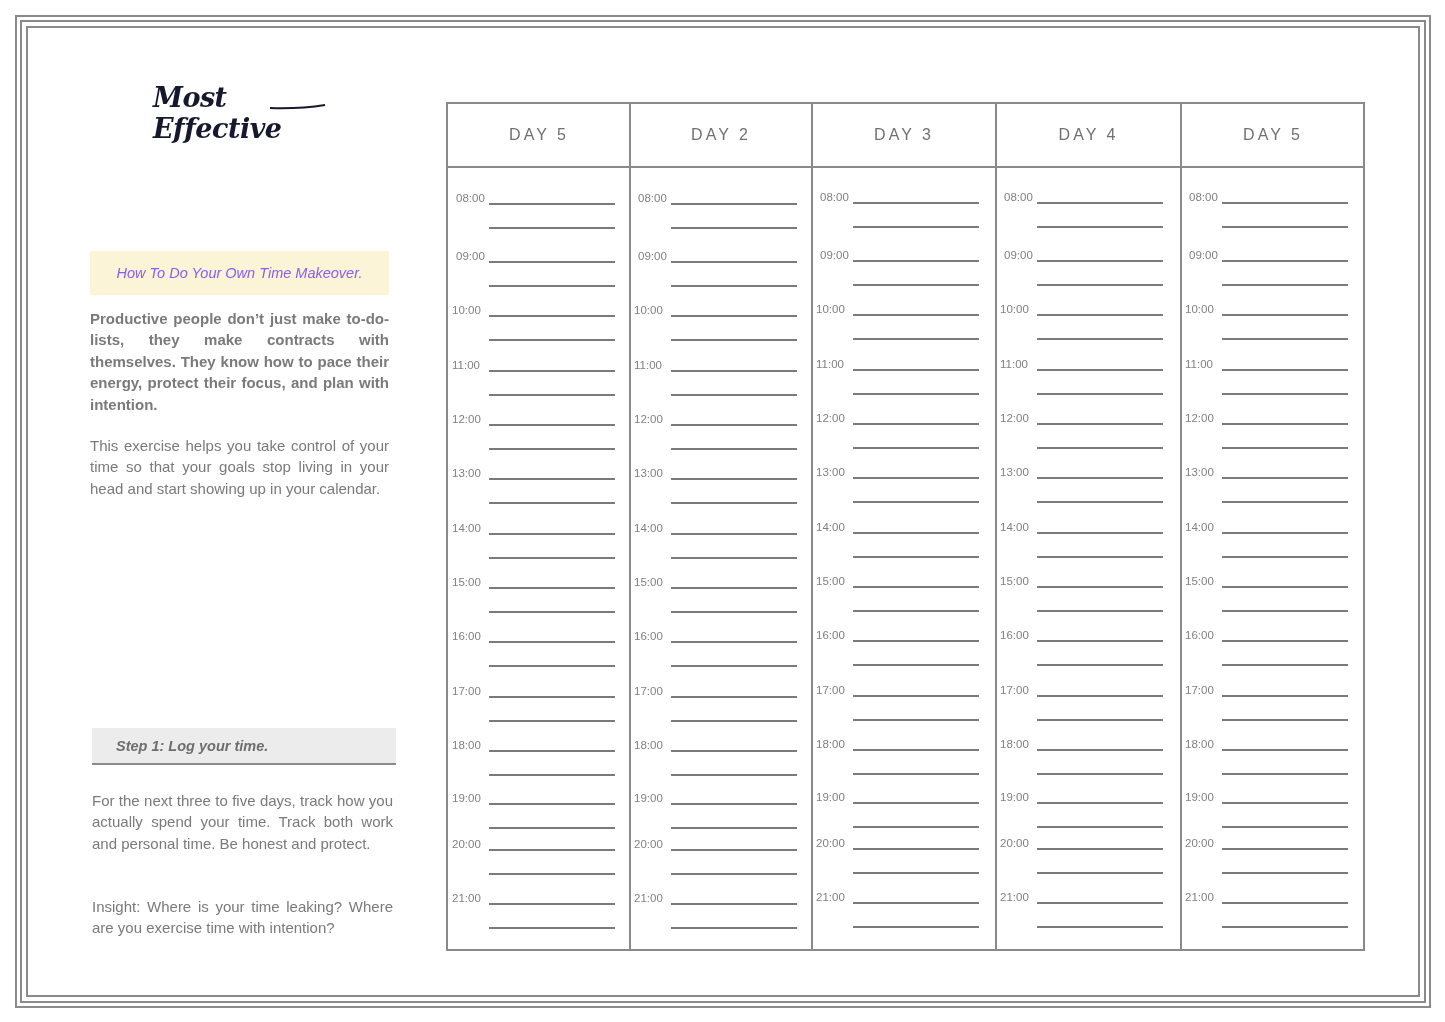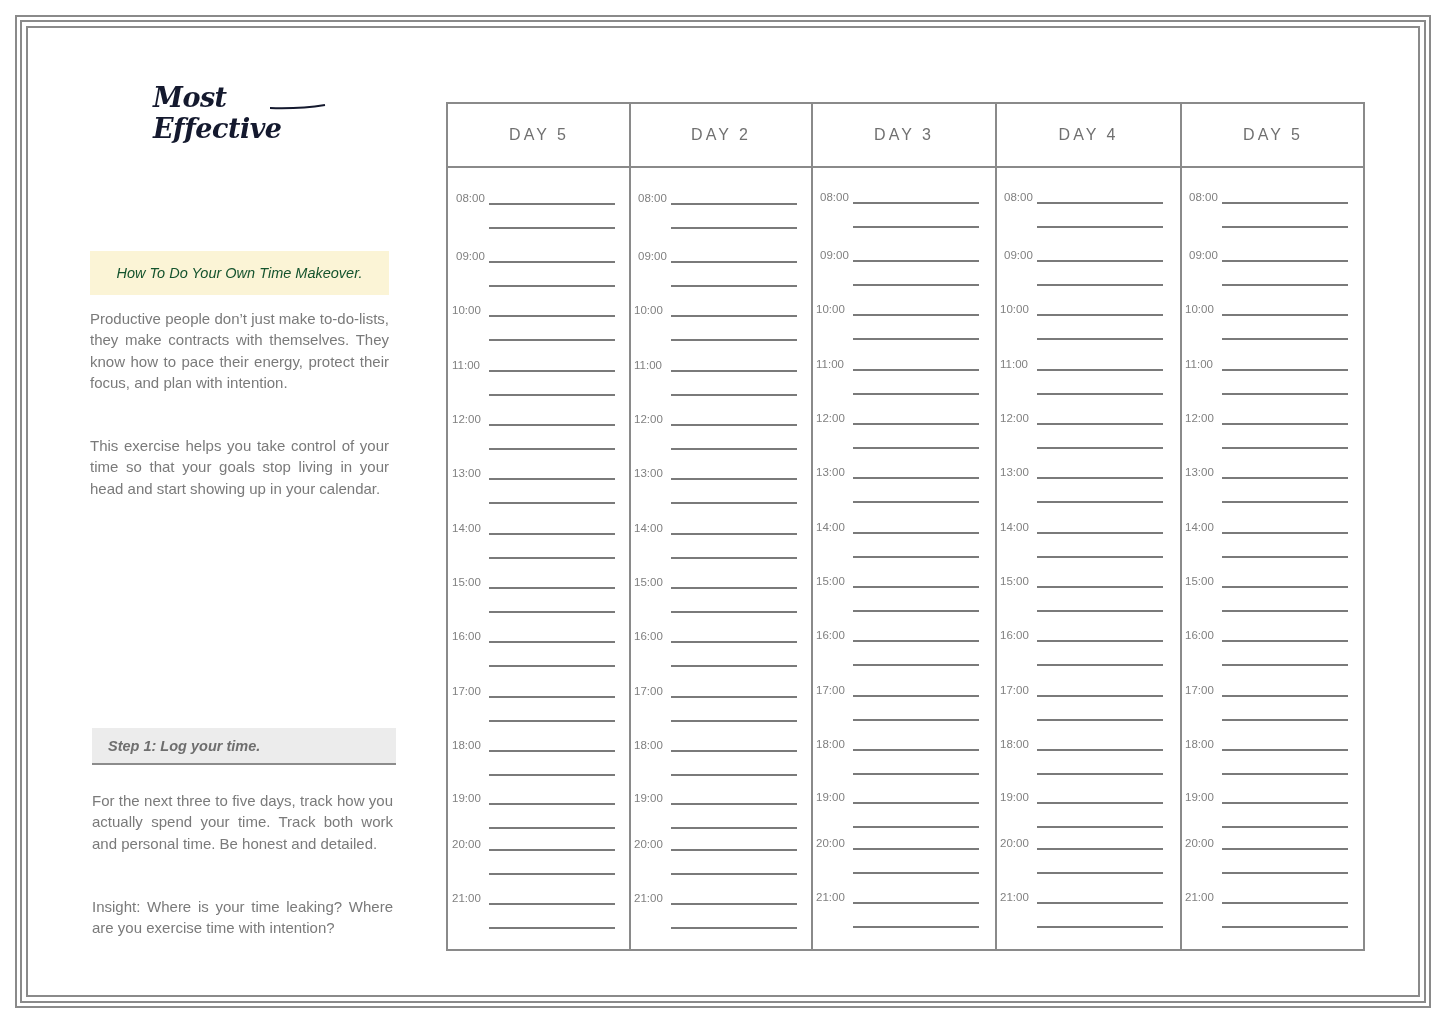--- a/index.html
+++ b/index.html
@@ -8,30 +8,30 @@
   .f1 { left:15px; top:15px; width:1416px; height:993px; }
   .f2 { left:20px; top:20px; width:1406px; height:983px; }
   .f3 { left:26px; top:26px; width:1394px; height:971px; }
 
   .logo { position:absolute; left:150px; top:78px; width:180px; height:50px; }
   .logo-text { font-family:"DejaVu Serif", serif; font-style:italic; font-size:27px; color:#14192e; letter-spacing:-0.5px; font-weight:bold; }
 
   .title { position:absolute; left:90px; top:160px; width:300px; text-align:center; color:#6d6d6d; font-weight:bold; font-size:18px; letter-spacing:7px; line-height:28px; }
 
   .yellow-box { position:absolute; left:90px; top:251px; width:299px; height:44px; background:#fbf4d6; display:flex; align-items:center; justify-content:center; }
-  .yellow-box span { font-style:italic; color:#14532d; font-size:14.5px; }
+  .yellow-box span { font-style:italic; color:#8b5cf6; font-size:14.5px; }
 
   .para { position:absolute; color:#7a7a7a; font-size:15px; line-height:21.4px; text-align:justify; }
-  .p1 { left:90px; top:308px; width:299px; }
+  .p1 { left:90px; top:308px; width:299px;font-weight:bold; }
   .p2 { left:90px; top:435px; width:299px; }
   .p3 { left:92px; top:790px; width:301px; }
   .p4 { left:92px; top:896px; width:301px; }
 
   .step-box { position:absolute; left:92px; top:728px; width:304px; height:35px; background:#ececec; border-bottom:2px solid #8c8c8c; display:flex; align-items:center; }
-  .step-box span { margin-left:16px; font-style:italic; font-weight:bold; color:#6e6e6e; font-size:14.5px; }
+  .step-box span { margin-left:24px; font-style:italic; font-weight:bold; color:#6e6e6e; font-size:14.5px; }
 
   .grid { position:absolute; left:446px; top:102px; width:919px; height:849px; border:2px solid #8a8a8a; box-sizing:border-box; }
   .header-row { position:absolute; left:0; top:0; width:100%; height:64px; border-bottom:2px solid #8a8a8a; box-sizing:border-box; }
   .col-div { position:absolute; top:0; bottom:0; width:2px; background:#8a8a8a; }
   .day-label { position:absolute; top:22px; text-align:center; color:#707070; font-size:16px; letter-spacing:3px; }
   .slot-time { position:absolute; font-size:11.5px; color:#808080; }
   .slot-line { position:absolute; height:1.5px; background:#7a7a7a; width:126px; }
 </style>
 </head>
 <body>
@@ -54,21 +54,21 @@
   <span>How To Do Your Own Time Makeover.</span>
 </div>
 
 <div class="para p1">Productive people don’t just make to-do-lists, they make contracts with themselves. They know how to pace their energy, protect their focus, and plan with intention.</div>
 <div class="para p2">This exercise helps you take control of your time so that your goals stop living in your head and start showing up in your calendar.</div>
 
 <div class="step-box">
   <span>Step 1: Log your time.</span>
 </div>
 
-<div class="para p3">For the next three to five days, track how you actually spend your time. Track both work and personal time. Be honest and detailed.</div>
+<div class="para p3">For the next three to five days, track how you actually spend your time. Track both work and personal time. Be honest and protect.</div>
 <div class="para p4">Insight: Where is your time leaking? Where are you exercise time with intention?</div>
 
 <div class="grid" id="grid">
   <div class="header-row"></div>
 <div class="day-label" style="left: 0px; width: 182px;">DAY 5</div>
     <div class="slot-time" style="left: 8px; top: 88px;">08:00</div>
     <div class="slot-line" style="left: 41px; top: 99px;"></div>
     <div class="slot-line" style="left: 41px; top: 123px;"></div>
     <div class="slot-time" style="left: 8px; top: 146px;">09:00</div>
     <div class="slot-line" style="left: 41px; top: 157px;"></div>

